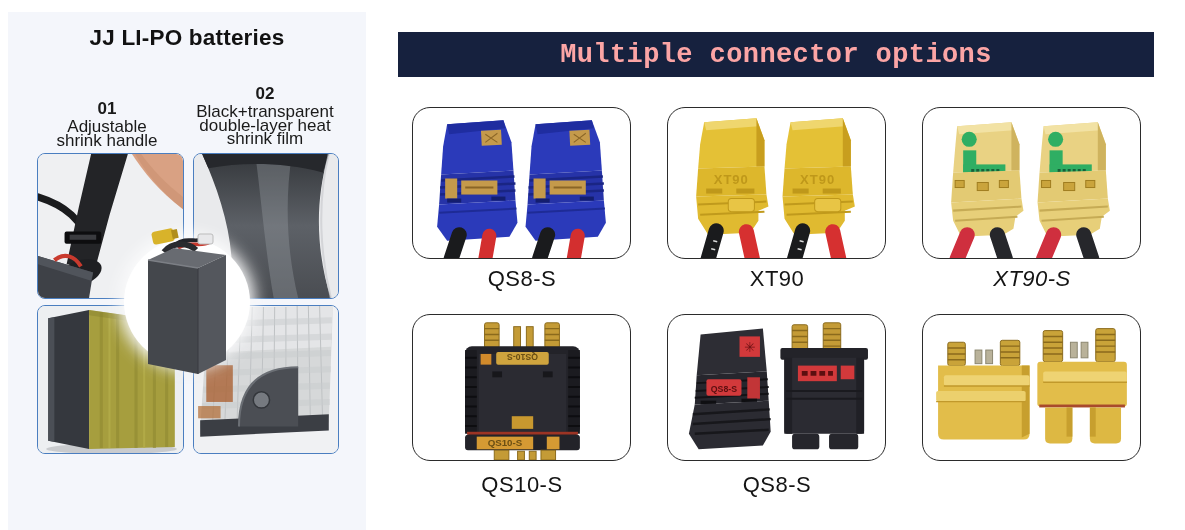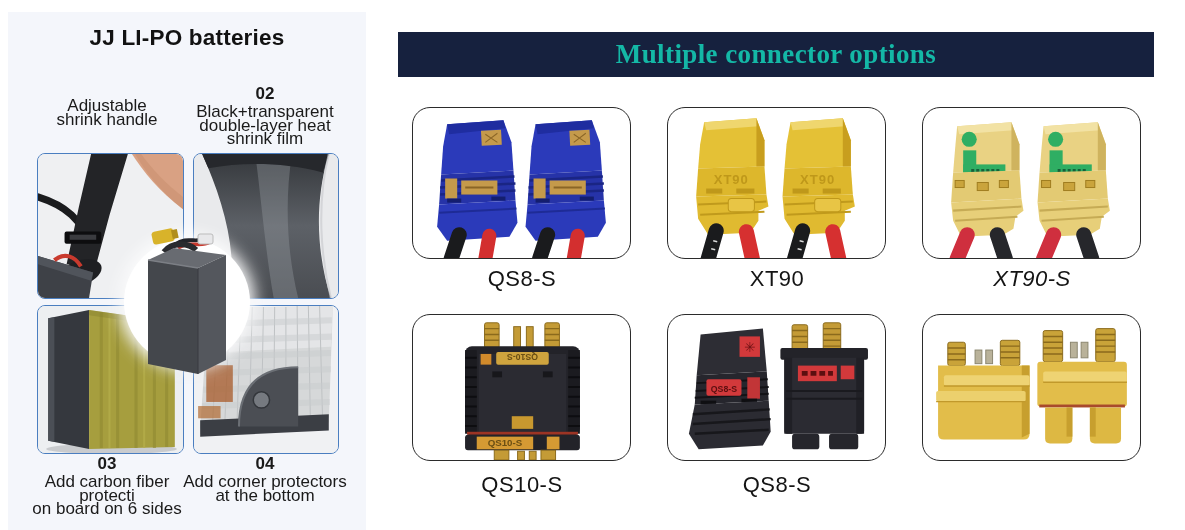--- a/index.html
+++ b/index.html
@@ -24,41 +24,42 @@
   .img-frame svg{display:block;width:100%;height:100%;}
 
   .center-circle{position:absolute;left:116px;top:227px;width:126px;height:126px;border-radius:50%;
                  background:#ffffff;z-index:2;
                  box-shadow:0 0 16px 5px rgba(255,255,255,.95), 0 6px 14px rgba(110,120,140,.18);}
   .center-battery{position:absolute;left:134px;top:216px;width:90px;height:148px;z-index:3;}
 
   
   .header-bar{position:absolute;left:398px;top:32px;width:756px;height:45px;background:#16213e;}
   .header-title{width:100%;height:100%;display:flex;align-items:center;justify-content:center;
-                font-family:Liberation Serif, serif;font-weight:700;
-                font-size:27px;color:#14b8a6;letter-spacing:.4px;}
+                font-family:Liberation Mono, monospace;font-weight:700;
+                font-size:27px;color:#fca5a5;letter-spacing:.4px;}
 
   .card{position:absolute;width:217px;background:#ffffff;border:1.6px solid #2b2b2b;border-radius:18px;overflow:hidden;}
   .row1{top:107px;height:150px;} .row2{top:314px;height:145px;}
   .col1{left:412px;} .col2{left:667px;} .col3{left:922px;font-style:italic;}
   .card svg{display:block;width:100%;height:100%;}
   .card-label{position:absolute;width:220px;text-align:center;font-size:22px;color:#141414;letter-spacing:.5px;}
   .lrow1{top:266px;} .lrow2{top:472px;}
 </style>
 </head>
 <body>
 
 <div class="page">
 
   <div class="left-panel">
     <div class="lp-title">
       <div>JJ LI-PO batteries</div>
     </div>
 
     <div class="step step1">
+      <div class="step-num">01</div>
       <div class="step-line">Adjustable</div>
       <div class="step-line">shrink handle</div>
     </div>
     <div class="step step2">
       <div class="step-num">02</div>
       <div class="step-line">Black+transparent</div>
       <div class="step-line">double-layer heat shrink film</div>
     </div>
 
     <div class="img-frame frame-tl">
@@ -134,30 +135,20 @@
       </g>
       <rect x="56" y="6" width="15" height="10" rx="2" fill="#e8e8ea" stroke="#bbbbbb"></rect>
       <path d="M22,24 C30,14 46,14 54,22" stroke="#2a2b2f" stroke-width="6" fill="none"></path>
       <polygon points="6,32 32,20 84,27 56,40" fill="#686b71"></polygon>
       <polygon points="6,32 56,40 56,146 6,136" fill="#44474c"></polygon>
       <polygon points="56,40 84,27 84,132 56,146" fill="#54575d"></polygon>
       <path d="M56,40 V146" stroke="#383b40" stroke-width="1"></path>
       <path d="M6,32 L56,40" stroke="#7c7f85" stroke-width="1.5"></path>
     </svg>
 
-    <div class="step step3">
-      <div class="step-num">03</div>
-      <div class="step-line">Add carbon fiber protecti</div>
-      <div class="step-line">on board on 6 sides</div>
-    </div>
-    <div class="step step4">
-      <div class="step-num">04</div>
-      <div class="step-line">Add corner protectors</div>
-      <div class="step-line">at the bottom</div>
-    </div>
   </div>
 
   <div class="header-bar">
     <div class="header-title">Multiple connector options</div>
   </div>
 
   <div class="card row1 col1">
     <svg viewBox="0 0 216 149">
       <g>
         <g transform="translate(22,0)">

